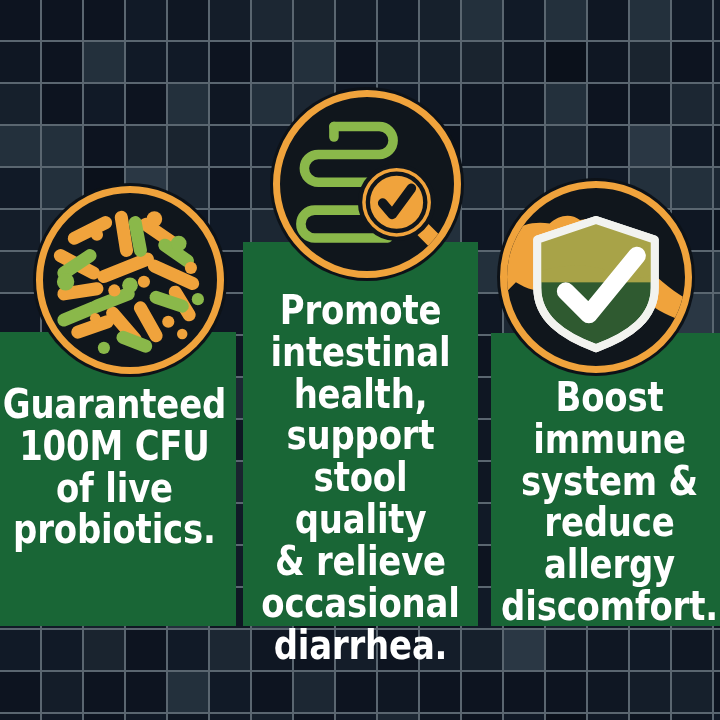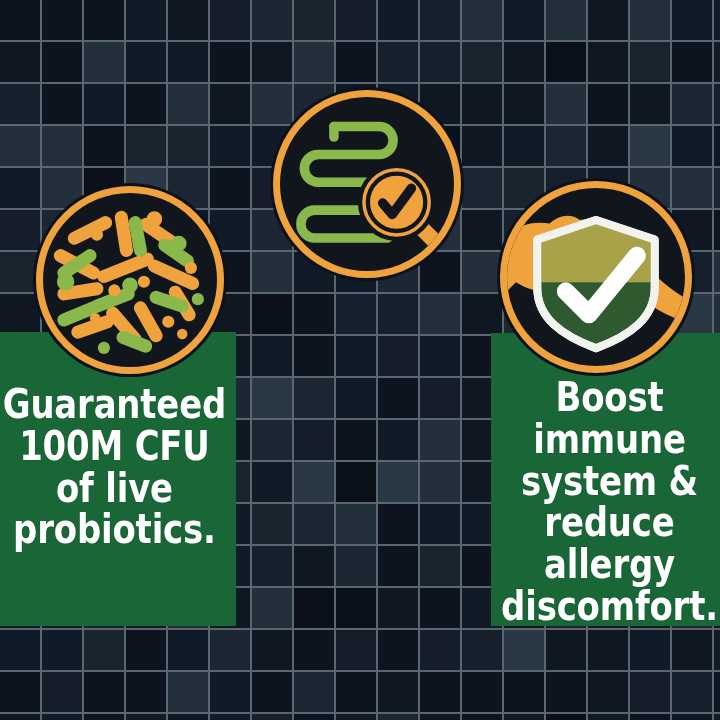--- a/index.html
+++ b/index.html
@@ -402,20 +402,29 @@
       <div style="background: rgb(17, 26, 39);"></div>
     </div>
 
   <div class="panel" id="panel1">
     <div class="txt">Guaranteed
 100M CFU
 of live
 probiotics.</div>
   </div>
 
+  <div class="panel" id="panel2">
+    <div class="txt">Promote
+intestinal
+health, support
+stool quality
+&amp; relieve
+occasional
+diarrhea.</div>
+  </div>
 
   <div class="panel" id="panel3">
     <div class="txt">Boost
 immune
 system &amp;
 reduce allergy
 discomfort.</div>
   </div>
 
   <div class="badge" id="badge1">

